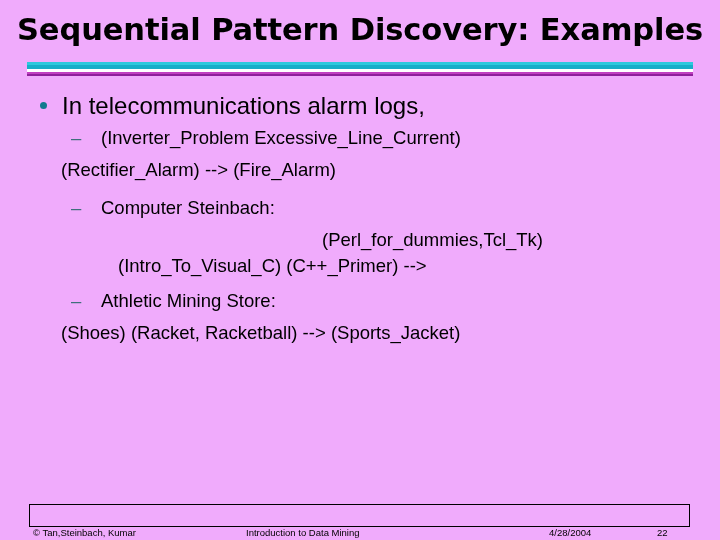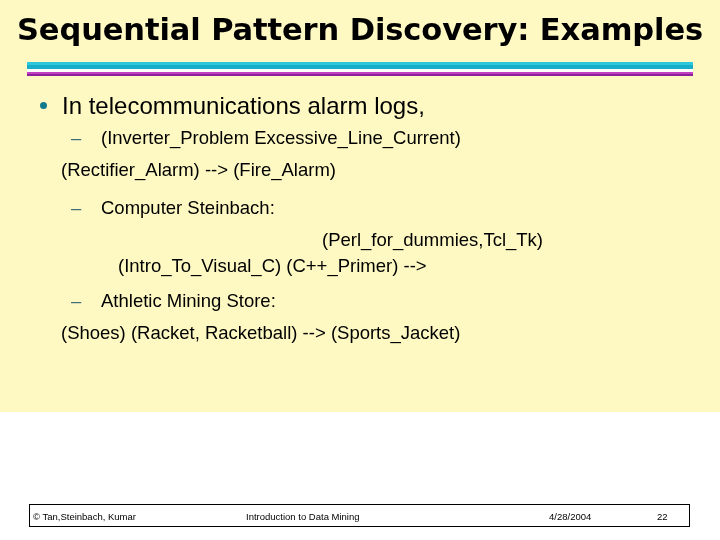--- a/index.html
+++ b/index.html
@@ -11,22 +11,22 @@
     height: 540px;
     background: #ffffff;
     font-family: "Liberation Sans", sans-serif;
     overflow: hidden;
     position: relative;
   }
 
   .slide {
     position: relative;
     width: 720px;
-    height: 412px;
-    background: #fef9c3;
+    height: 540px;
+    background: #f0abfc;
   }
 
   
   .slide-title {
     position: absolute;
     left: 0;
     top: 12px;
     width: 720px;
     text-align: center;
     font-family: "DejaVu Sans", sans-serif;
@@ -133,21 +133,21 @@
     top: 504px;
     width: 661px;
     height: 23px;
     border: 1px solid #000000;
     box-sizing: border-box;
     font-size: 9.5px;
     color: #000000;
   }
   .footer span {
     position: absolute;
-    top: 6px;
+    top: 22px;
     white-space: nowrap;
     font-family: "Liberation Sans", sans-serif;
   }
   .footer-copyright { left: 3px; }
   .footer-center    { left: 216px; }
   .footer-date      { left: 519px; }
   .footer-page      { left: 627px; }
 </style>
 </head>
 <body>

